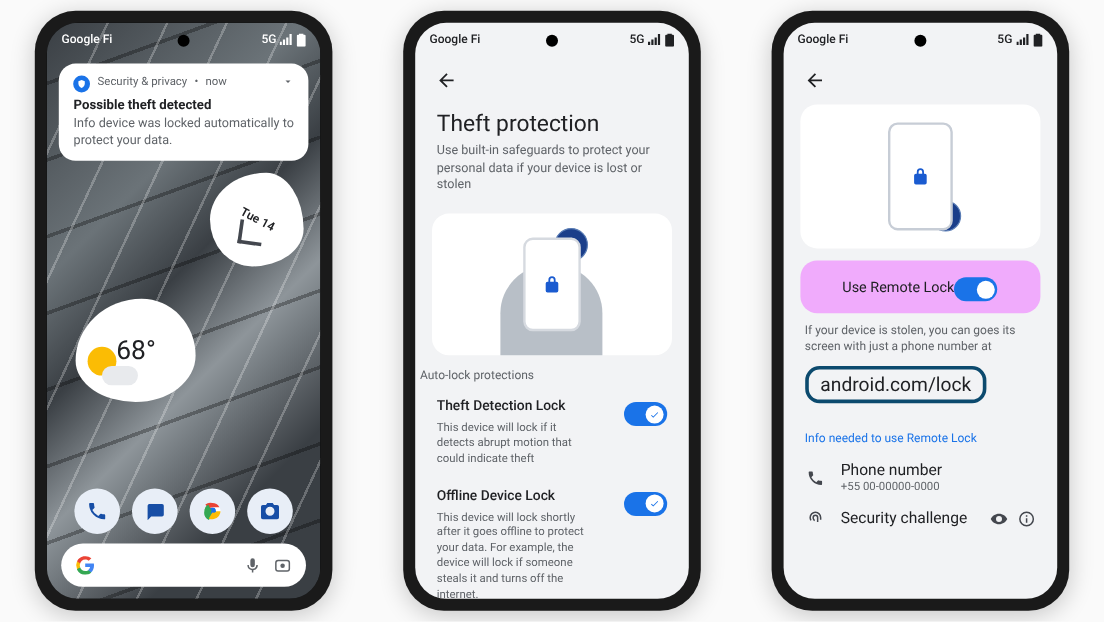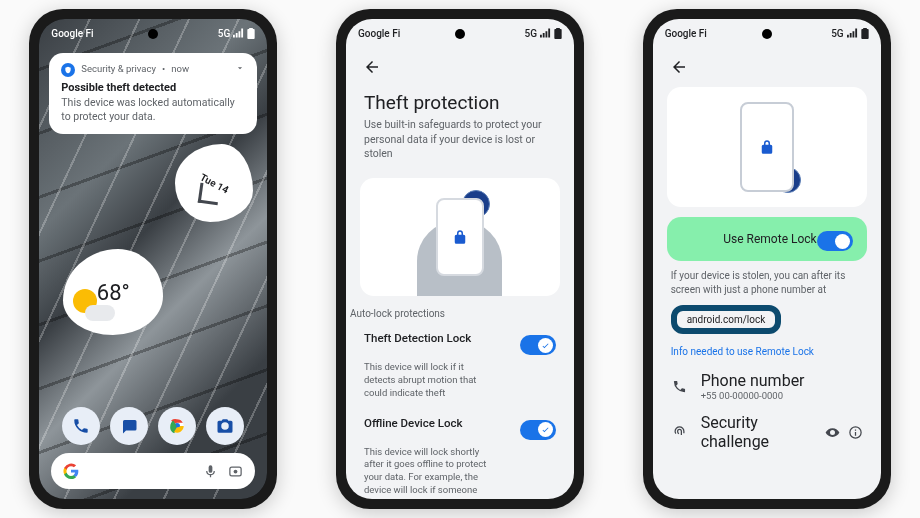--- a/index.html
+++ b/index.html
@@ -137,48 +137,48 @@
     position:relative;z-index:1;display:flex;align-items:center;justify-content:center;
   }
   .illus-lock { width:18px;height:18px; }
   .illus-shield { position:absolute; top:12px; right:70px; width:28px;height:28px;background:#1a3e8a;border-radius:50%;border:1.5px solid #5a7db5;display:flex;align-items:center;justify-content:center; }
   .section-label { font-size:10px; color:#5f6368; padding:2px 4px 6px; }
   .setting-row {
     display:flex; align-items:flex-start; padding:6px 18px 10px; gap:27px;
   }
   .setting-text { flex:1; }
   .setting-title { font-size:11.5px; font-weight:500; }
-  .setting-desc { font-size:9.5px; color:#5f6368; line-height:1.35; margin-top:16px; }
+  .setting-desc { font-size:9.5px; color:#5f6368; line-height:1.35; margin-top:6px; }
   .toggle {
     width:36px;height:20px;background:#1a73e8;border-radius:11px;position:relative;flex-shrink:0;margin-top:4px;
   }
   .toggle .knob {
     width:15px;height:15px;background:#fff;border-radius:50%;position:absolute;top:2.5px;right:2.5px;
     display:flex;align-items:center;justify-content:center;
   }
   
   .p3 .illus-card { height:120px; }
   .p3 .illus-phone { width:54px;height:90px;border:2px solid #c7cdd6; }
   .p3 .illus-shield { right:66px; top:auto; bottom:14px; width:26px;height:26px; }
   .toggle-card {
-    margin:4px 14px 8px;background:#86efac;border-radius:14px;
-    display:flex;align-items:center;padding:10px 14px;justify-content:flex-end;
+    margin:4px 14px 8px;background:#f0abfc;border-radius:14px;
+    display:flex;align-items:center;padding:10px 14px;justify-content:center;
   }
   .toggle-card-label { font-size:12px; }
   .sub-note { font-size:10px;color:#5f6368;padding:0 18px 6px;line-height:1.4; }
   .link-pill {
-    display:inline-block;margin:2px 18px 8px;border:6px solid #0c4a6e;border-radius:12px;
-    padding:3px 10px;font-size:10px;color:#202124;
+    display:inline-block;margin:2px 18px 20px;border:3px solid #0c4a6e;border-radius:12px;
+    padding:3px 10px;font-size:16px;color:#202124;
   }
   .info-link { font-size:10px;color:#1a73e8;padding:4px 18px 8px; }
   .info-row {
     display:flex;align-items:center;padding:6px 18px;gap:12px;
   }
   .info-row .ico { width:18px;height:18px;flex-shrink:0;display:flex;align-items:center;justify-content:center;color:#44474e; }
-  .info-row .txt .t { font-size:16px; }
+  .info-row .txt .t { font-size:13px; }
   .info-row .txt .s { font-size:9.5px;color:#5f6368; }
   .eye-icons { margin-left:auto;display:flex;gap:8px;color:#44474e; }
 </style>
 </head>
 <body>
 
 <div class="phone p1">
   <div class="screen">
     <div class="camera-punch"></div>
     <div class="wallpaper"></div>
@@ -207,21 +207,21 @@
         <span>Security &amp; privacy</span>
         <span>•</span>
         <span>now</span>
         <span class="notif-caret">
           <svg width="10" height="10" viewBox="0 0 24 24">
               <path fill="currentColor" d="M7 10l5 5 5-5z"></path>
             </svg>
         </span>
       </div>
       <div class="notif-title">Possible theft detected</div>
-      <div class="notif-body">This device was locked automatically to protect your data.</div>
+      <div class="notif-body">Info device was locked automatically to protect your data.</div>
     </div>
 
     <div class="date-blob">
       <div class="clock-mark"></div>
       <div class="inner">Tue 14</div>
     </div>
 
     <div class="weather-blob">
       <span class="sun"></span>
       <span class="cloud"></span>
@@ -386,21 +386,21 @@
       </div>
     </div>
 
     <div class="toggle-card">
       <span class="toggle-card-label">Use Remote Lock</span>
       <div class="toggle">
         <div class="knob"></div>
       </div>
     </div>
 
-    <div class="sub-note">If your device is stolen, you can after its screen with just a phone number at</div>
+    <div class="sub-note">If your device is stolen, you can goes its screen with just a phone number at</div>
     <span class="link-pill">android.com/lock</span>
     <div class="info-link">Info needed to use Remote Lock</div>
 
     <div class="info-row">
       <span class="ico">
         <svg width="15" height="15" viewBox="0 0 24 24">
             <path fill="currentColor" d="M6.6 10.8a15 15 0 006.6 6.6l2.2-2.2a1 1 0 011-.25 11 11 0 003.5.56 1 1 0 011 1V20a1 1 0 01-1 1A17 17 0 013 4a1 1 0 011-1h3.5a1 1 0 011 1 11 11 0 00.56 3.5 1 1 0 01-.25 1z"></path>
           </svg>
       </span>
       <span class="txt">

